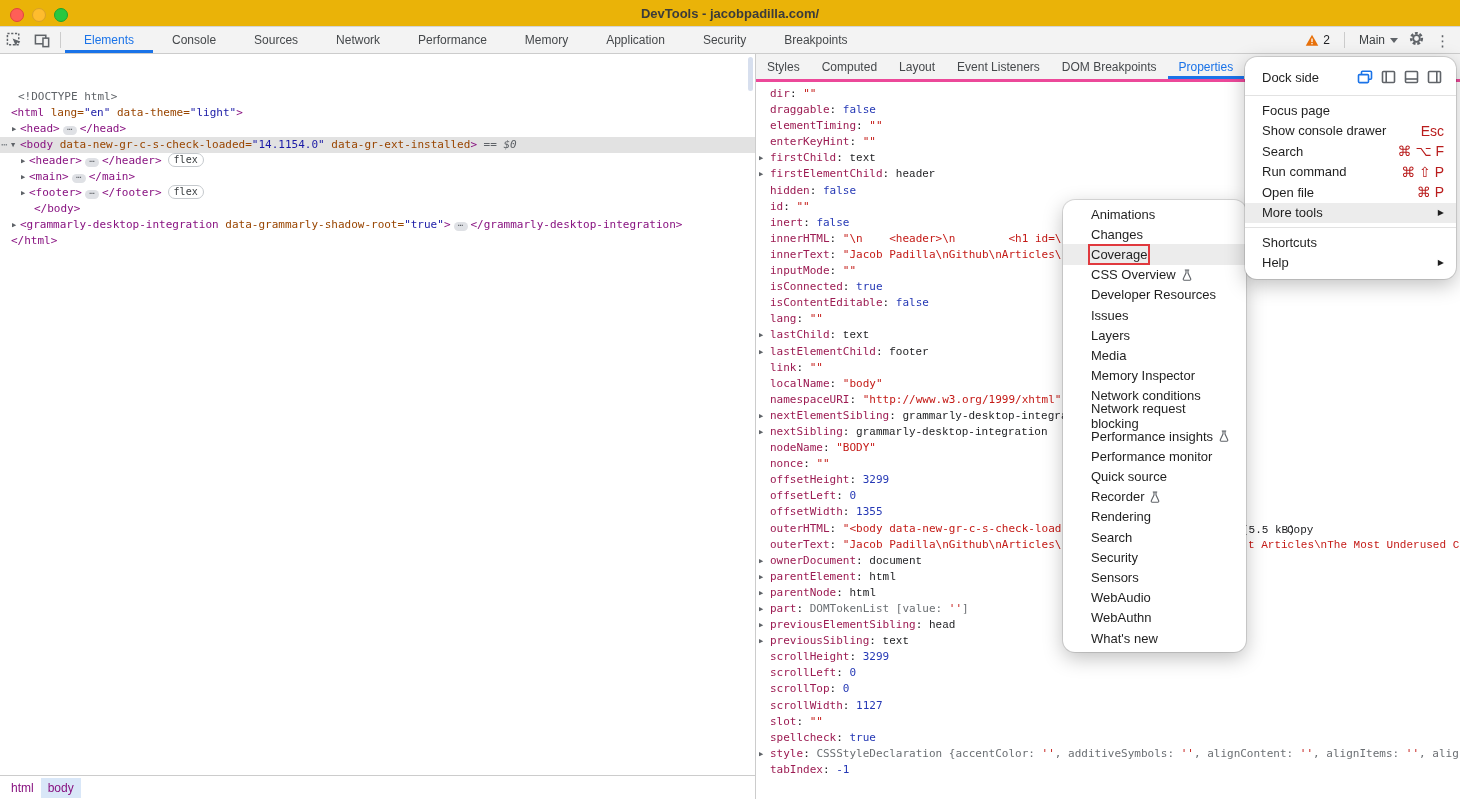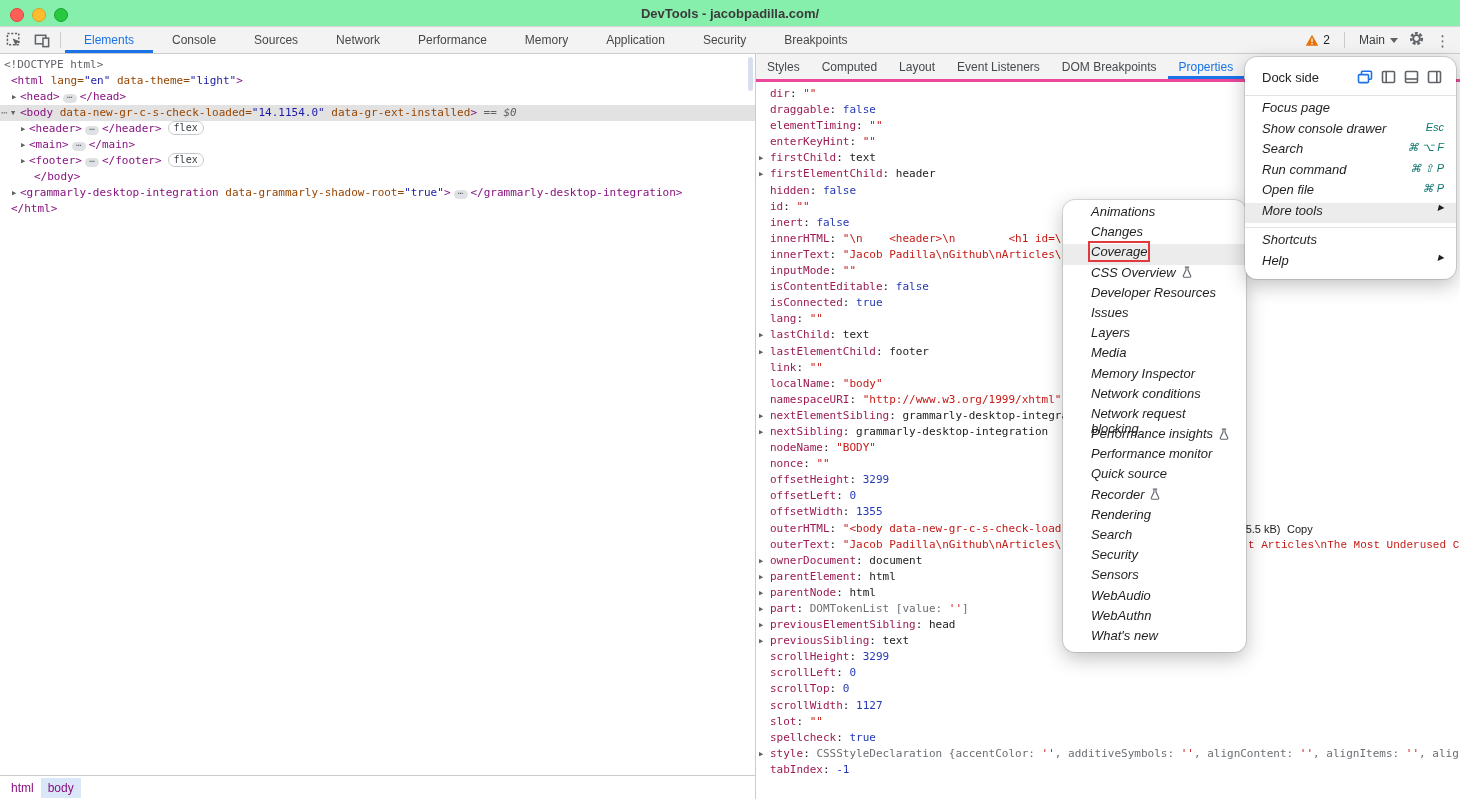--- a/index.html
+++ b/index.html
@@ -1,19 +1,19 @@
 <!DOCTYPE html>
 <html><head>
 <meta charset="utf-8">
 <style>
   html,body{margin:0;padding:0;background:#fff;overflow:hidden;}
   #app{position:relative;width:1460px;height:799px;font-family:"Liberation Sans",sans-serif;background:#fff;overflow:hidden;}
 
   
-  .titlebar{position:absolute;left:0;top:0;width:100%;height:27px;background:#86efac;border-bottom:1px solid #d4d4d4;box-sizing:border-box;}
+  .titlebar{position:absolute;left:0;top:0;width:100%;height:27px;background:#eab308;border-bottom:1px solid #d4d4d4;box-sizing:border-box;}
   .traffic{position:absolute;left:10px;top:8px;display:flex;gap:8px;}
   .light{width:12px;height:12px;border-radius:50%;}
   .light.red{background:#ff5f57;border:0.5px solid #e0443e;}
   .light.yellow{background:#febc2e;border:0.5px solid #d8a027;}
   .light.green{background:#28c840;border:0.5px solid #1fa42f;}
   .win-title{position:absolute;left:0;right:0;top:0;height:27px;line-height:27px;text-align:center;font-size:13px;font-weight:bold;color:#3b3b3b;}
 
   
   .toolbar{position:absolute;left:0;top:27px;width:100%;height:27px;background:#f3f3f3;border-bottom:1px solid #ccc;box-sizing:border-box;display:flex;align-items:stretch;}
   .tb-icon{width:28px;display:flex;align-items:center;justify-content:center;}
@@ -55,39 +55,39 @@
   .side-tab{padding:0 11px;font-size:12px;color:#45484b;display:flex;align-items:center;position:relative;}
   .side-tab.selected{color:#1a73e8;}
   .side-tab.selected::after{content:"";position:absolute;left:0;right:0;bottom:0;height:3px;background:#1a73e8;}
   .props{position:absolute;left:0;right:0;top:28px;bottom:0;overflow:hidden;font-family:"DejaVu Sans Mono",monospace;font-size:11px;padding-top:4px;}
   .prop-row{height:16.1px;line-height:16.1px;white-space:pre;padding-left:14px;position:relative;overflow:visible;}
   .prop-arrow{position:absolute;left:3px;top:0;font-size:7px;color:#5f6368;line-height:16.1px;}
   .p-name{color:#9c1b52;}
   .p-colon{color:#202124;}
   .p-str{color:#c41a16;}
   .p-num{color:#2538b5;}
-  .p-node{color:#202124;}
+  .p-node{color:#202124;font-family:Liberation Mono, monospace;}
   .p-meta{color:#6b6f73;}
   .p-right{position:absolute;top:0;line-height:16.1px;white-space:pre;font-family:Liberation Mono, monospace;}
   .p-right.sans{font-family:"Liberation Sans",sans-serif;font-size:11px;color:#202124;}
 
   
   .menu{position:absolute;background:#fff;border-radius:12px;box-shadow:0 0 0 1px rgba(0,0,0,.12),0 6px 20px rgba(0,0,0,.25);font-size:13px;color:#1f1f1f;}
   .menu-main{left:1245px;top:57px;width:211px;z-index:100;padding:6px 0;}
   .menu-sub{left:1063px;top:200px;width:183px;z-index:99;padding:4px 0;}
   .dock-row{height:28px;display:flex;align-items:center;padding:0 14px 0 17px;}
   .dock-row .label{flex:1;}
   .dock-icons{display:flex;align-items:center;gap:8px;}
   .dock-btn{display:flex;align-items:center;}
   .menu-divider{height:1px;background:#e2e2e2;margin:4px 0;}
-  .menu-item{height:20.5px;display:flex;align-items:flex-start;padding:0 12px 0 17px;font-style:italic;}
+  .menu-item{height:20.5px;display:flex;align-items:center;padding:0 12px 0 17px;}
   .menu-sub .menu-item{height:20.2px;padding:0 10px 0 28px;}
   .menu-item .label{flex:1;display:flex;align-items:center;}
   .menu-item.highlighted{background:#ececec;}
-  .shortcut{color:#0f766e;font-size:11px;}
+  .shortcut{color:#b91c1c;font-size:14px;}
   .submenu-arrow{font-size:8px;color:#1f1f1f;margin-left:8px;}
   .red-annotation{outline:2px solid #e0393e;outline-offset:1px;}
   .flask{margin-left:5px;display:inline-flex;}
 </style>
 </head>
 <body>
 
 <div id="app">
 
   <div class="titlebar">
@@ -145,21 +145,21 @@
           </svg>
       </span>
       <span class="kebab">⋮</span>
     </div>
   </div>
 
   <div class="content">
 
     <div class="left-panel">
       <div class="tree">
-          <div class="tree-row" style="padding-left: 4px;"><span class="t-gray">&lt;!DOCTYPE html&gt;</span></div>
+          <div class="tree-row" style="padding-left: 18px; margin-top: 32px;"><span class="t-gray">&lt;!DOCTYPE html&gt;</span></div>
           <div class="tree-row" style="padding-left: 11px;"><span class="t-tag">&lt;html</span><span class="t-attr"> lang</span><span class="t-attr">=</span><span class="t-val">"en"</span><span class="t-attr"> data-theme</span><span class="t-attr">=</span><span class="t-val">"light"</span><span class="t-tag">&gt;</span></div>
           <div class="tree-row" style="padding-left: 20px;"><span class="tree-arrow" style="left: 12px;">▶</span><span class="t-tag">&lt;head&gt;</span><span class="pill">…</span><span class="t-tag">&lt;/head&gt;</span></div>
           <div class="tree-row selected" style="padding-left: 20px;"><span class="gutter-dots">⋯</span><span class="tree-arrow" style="left: 11px;">▼</span><span class="t-tag">&lt;body</span><span class="t-attr"> data-new-gr-c-s-check-loaded</span><span class="t-attr">=</span><span class="t-val">"14.1154.0"</span><span class="t-attr"> data-gr-ext-installed</span><span class="t-tag">&gt;</span><span class="t-gray"> == </span><span class="t-dollar">$0</span></div>
           <div class="tree-row" style="padding-left: 29px;"><span class="tree-arrow" style="left: 21px;">▶</span><span class="t-tag">&lt;header&gt;</span><span class="pill">…</span><span class="t-tag">&lt;/header&gt;</span><span class="badge">flex</span></div>
           <div class="tree-row" style="padding-left: 29px;"><span class="tree-arrow" style="left: 21px;">▶</span><span class="t-tag">&lt;main&gt;</span><span class="pill">…</span><span class="t-tag">&lt;/main&gt;</span></div>
           <div class="tree-row" style="padding-left: 29px;"><span class="tree-arrow" style="left: 21px;">▶</span><span class="t-tag">&lt;footer&gt;</span><span class="pill">…</span><span class="t-tag">&lt;/footer&gt;</span><span class="badge">flex</span></div>
           <div class="tree-row" style="padding-left: 34px;"><span class="t-tag">&lt;/body&gt;</span></div>
           <div class="tree-row" style="padding-left: 20px;"><span class="tree-arrow" style="left: 12px;">▶</span><span class="t-tag">&lt;grammarly-desktop-integration</span><span class="t-attr"> data-grammarly-shadow-root</span><span class="t-attr">=</span><span class="t-val">"true"</span><span class="t-tag">&gt;</span><span class="pill">…</span><span class="t-tag">&lt;/grammarly-desktop-integration&gt;</span></div>
           <div class="tree-row" style="padding-left: 11px;"><span class="t-tag">&lt;/html&gt;</span></div>
         </div>
@@ -185,22 +185,22 @@
           <div class="prop-row"><span class="p-name">elementTiming</span><span class="p-colon">: </span><span class="p-str">""</span></div>
           <div class="prop-row"><span class="p-name">enterKeyHint</span><span class="p-colon">: </span><span class="p-str">""</span></div>
           <div class="prop-row"><span class="prop-arrow">▶</span><span class="p-name">firstChild</span><span class="p-colon">: </span><span class="p-node">text</span></div>
           <div class="prop-row"><span class="prop-arrow">▶</span><span class="p-name">firstElementChild</span><span class="p-colon">: </span><span class="p-node">header</span></div>
           <div class="prop-row"><span class="p-name">hidden</span><span class="p-colon">: </span><span class="p-num">false</span></div>
           <div class="prop-row"><span class="p-name">id</span><span class="p-colon">: </span><span class="p-str">""</span></div>
           <div class="prop-row"><span class="p-name">inert</span><span class="p-colon">: </span><span class="p-num">false</span></div>
           <div class="prop-row"><span class="p-name">innerHTML</span><span class="p-colon">: </span><span class="p-str">"\n    &lt;header&gt;\n        &lt;h1 id=\</span></div>
           <div class="prop-row"><span class="p-name">innerText</span><span class="p-colon">: </span><span class="p-str">"Jacob Padilla\nGithub\nArticles\</span></div>
           <div class="prop-row"><span class="p-name">inputMode</span><span class="p-colon">: </span><span class="p-str">""</span></div>
+          <div class="prop-row"><span class="p-name">isConnected</span><span class="p-colon">: </span><span class="p-num">true</span></div>
           <div class="prop-row"><span class="p-name">isContentEditable</span><span class="p-colon">: </span><span class="p-num">false</span></div>
-          <div class="prop-row"><span class="p-name">isConnected</span><span class="p-colon">: </span><span class="p-num">true</span></div>
           <div class="prop-row"><span class="p-name">lang</span><span class="p-colon">: </span><span class="p-str">""</span></div>
           <div class="prop-row"><span class="prop-arrow">▶</span><span class="p-name">lastChild</span><span class="p-colon">: </span><span class="p-node">text</span></div>
           <div class="prop-row"><span class="prop-arrow">▶</span><span class="p-name">lastElementChild</span><span class="p-colon">: </span><span class="p-node">footer</span></div>
           <div class="prop-row"><span class="p-name">link</span><span class="p-colon">: </span><span class="p-str">""</span></div>
           <div class="prop-row"><span class="p-name">localName</span><span class="p-colon">: </span><span class="p-str">"body"</span></div>
           <div class="prop-row"><span class="p-name">namespaceURI</span><span class="p-colon">: </span><span class="p-str">"http://www.w3.org/1999/xhtml"</span></div>
           <div class="prop-row"><span class="prop-arrow">▶</span><span class="p-name">nextElementSibling</span><span class="p-colon">: </span><span class="p-node">grammarly-desktop-integration</span></div>
           <div class="prop-row"><span class="prop-arrow">▶</span><span class="p-name">nextSibling</span><span class="p-colon">: </span><span class="p-node">grammarly-desktop-integration</span></div>
           <div class="prop-row"><span class="p-name">nodeName</span><span class="p-colon">: </span><span class="p-str">"BODY"</span></div>
           <div class="prop-row"><span class="p-name">nonce</span><span class="p-colon">: </span><span class="p-str">""</span></div>

